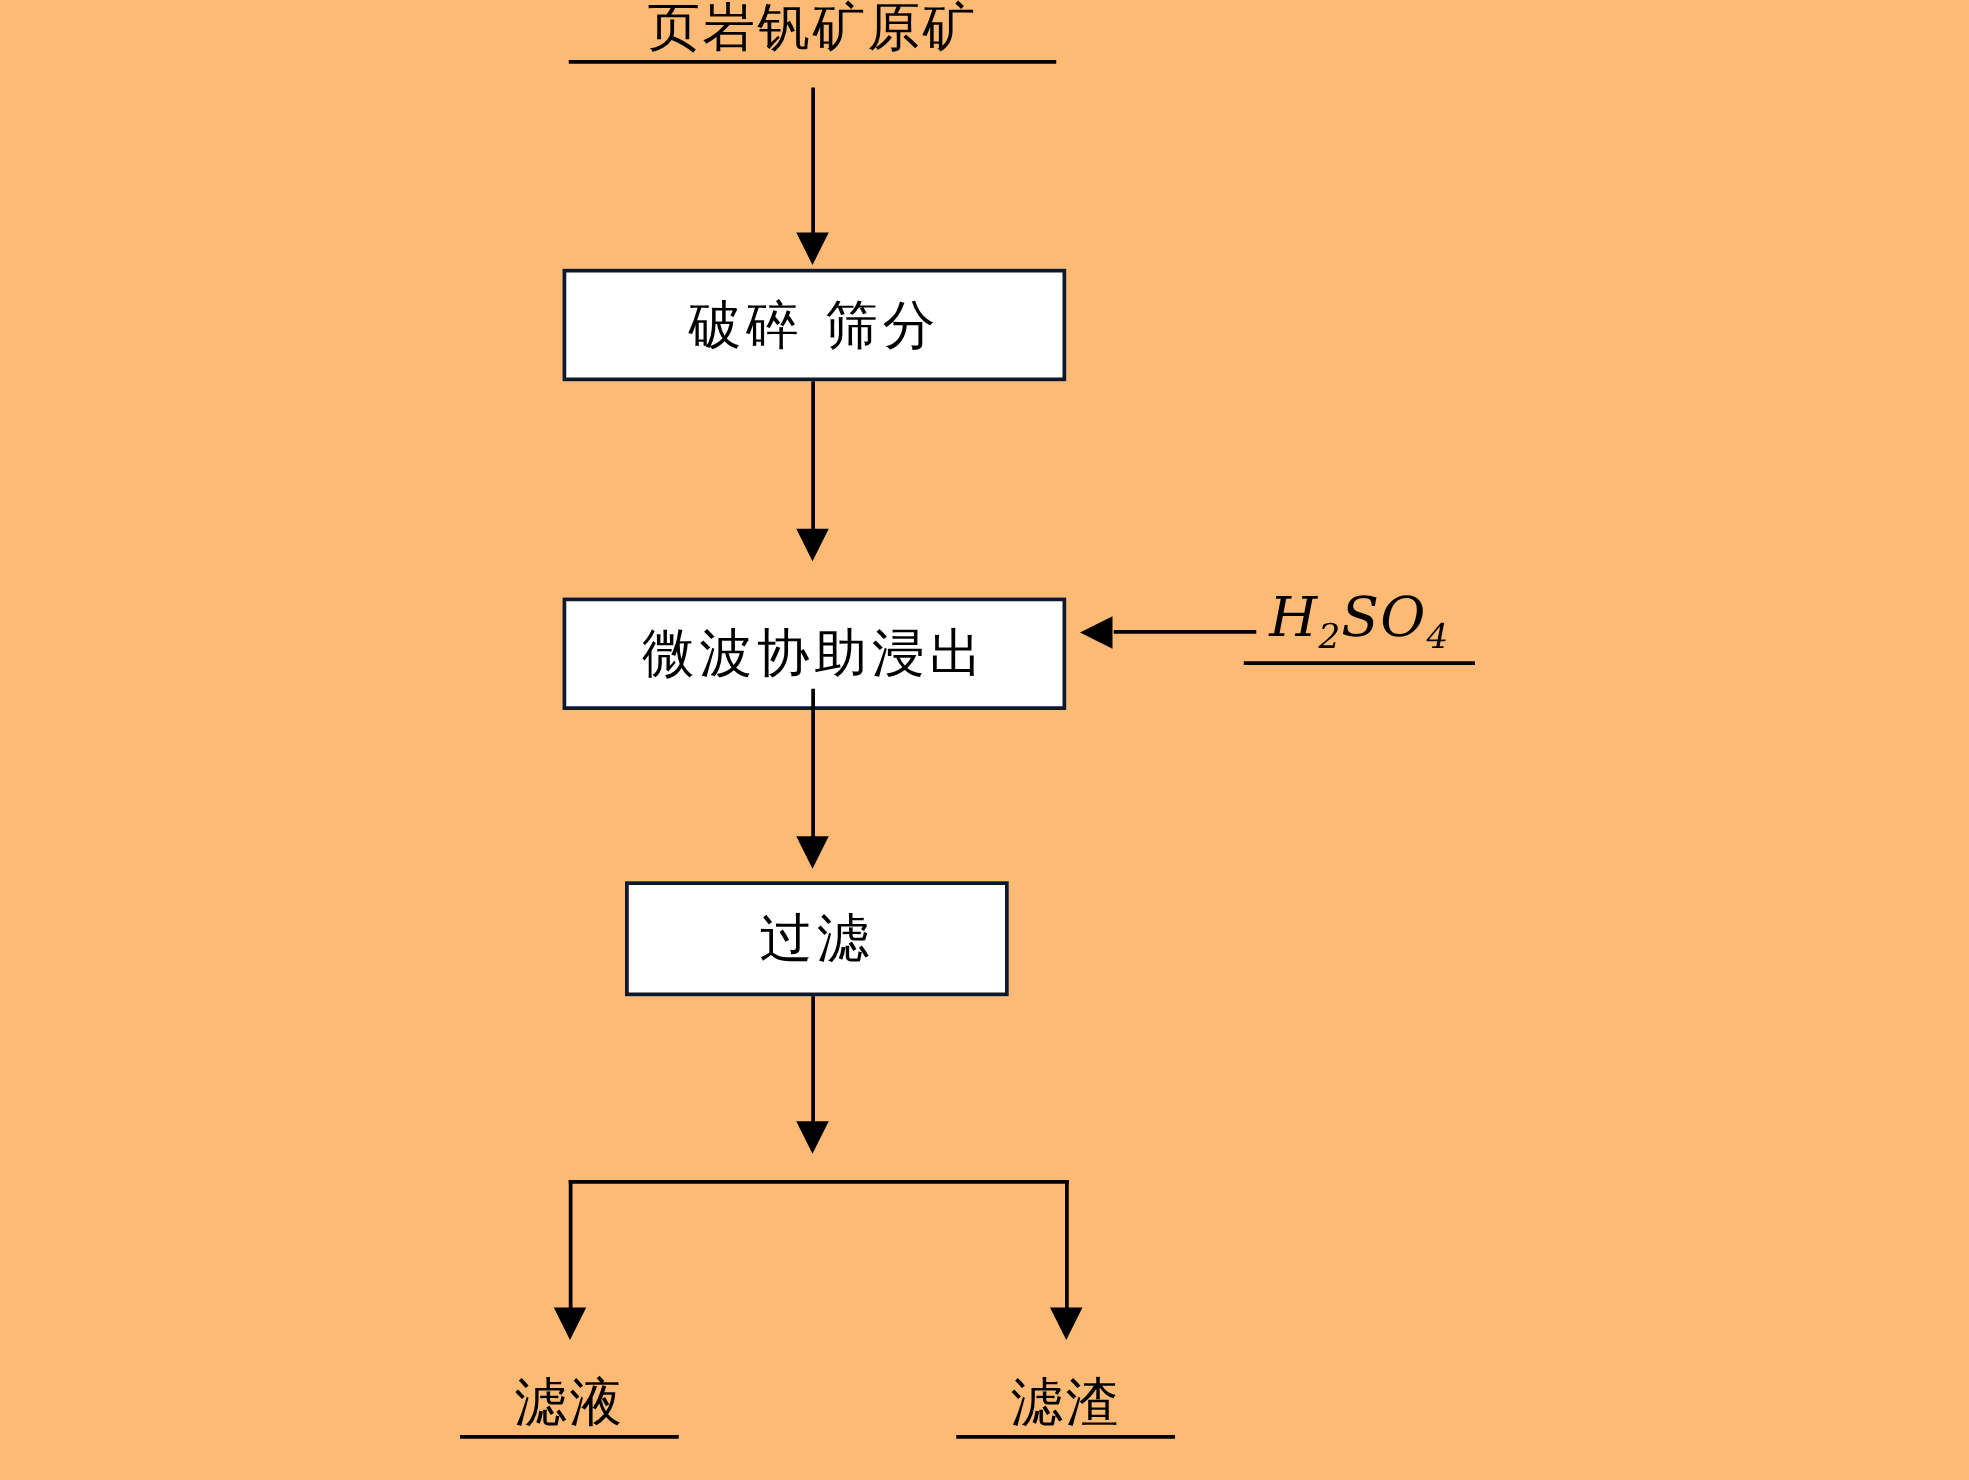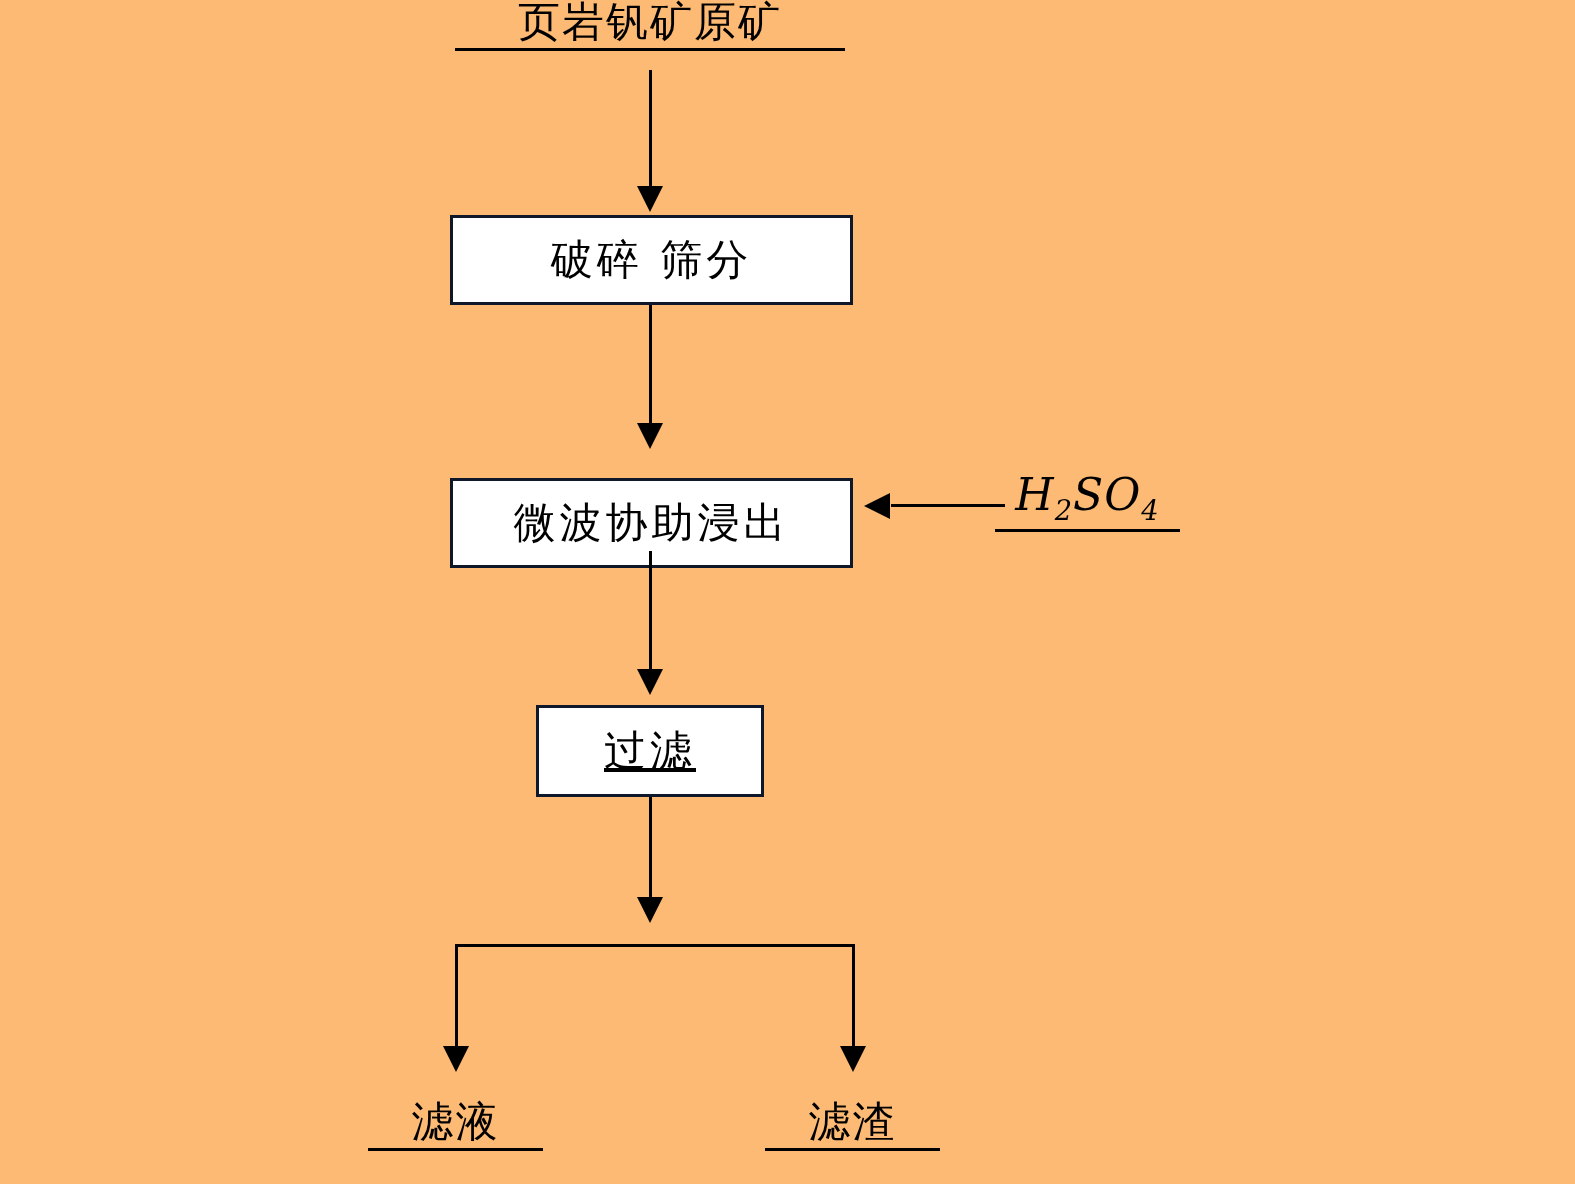--- a/index.html
+++ b/index.html
@@ -107,21 +107,21 @@
     </div>
     <div class="rule"></div>
   </div>
 
   <div class="hline" style="left:891px; top:504px; width:114px;"></div>
   <div class="arrow-left" style="left:864px; top:493px;"></div>
 
   <div class="vline" style="left:649px; top:551px; height:122px;"></div>
   <div class="arrow-down" style="left:637px; top:669px;"></div>
 
-  <div class="box" style="left:536px; top:705px; width:228px; height:92px;text-decoration:underline;">
+  <div class="box" style="left:500px; top:705px; width:307px; height:92px;">
     <span>过滤</span>
   </div>
 
   <div class="vline" style="left:649px; top:797px; height:104px;"></div>
   <div class="arrow-down" style="left:637px; top:897px;"></div>
 
   <div class="hline" style="left:455px; top:944px; width:400px;"></div>
 
   <div class="vline" style="left:455px; top:944px; height:106px;"></div>
   <div class="arrow-down" style="left:443px; top:1046px;"></div>

